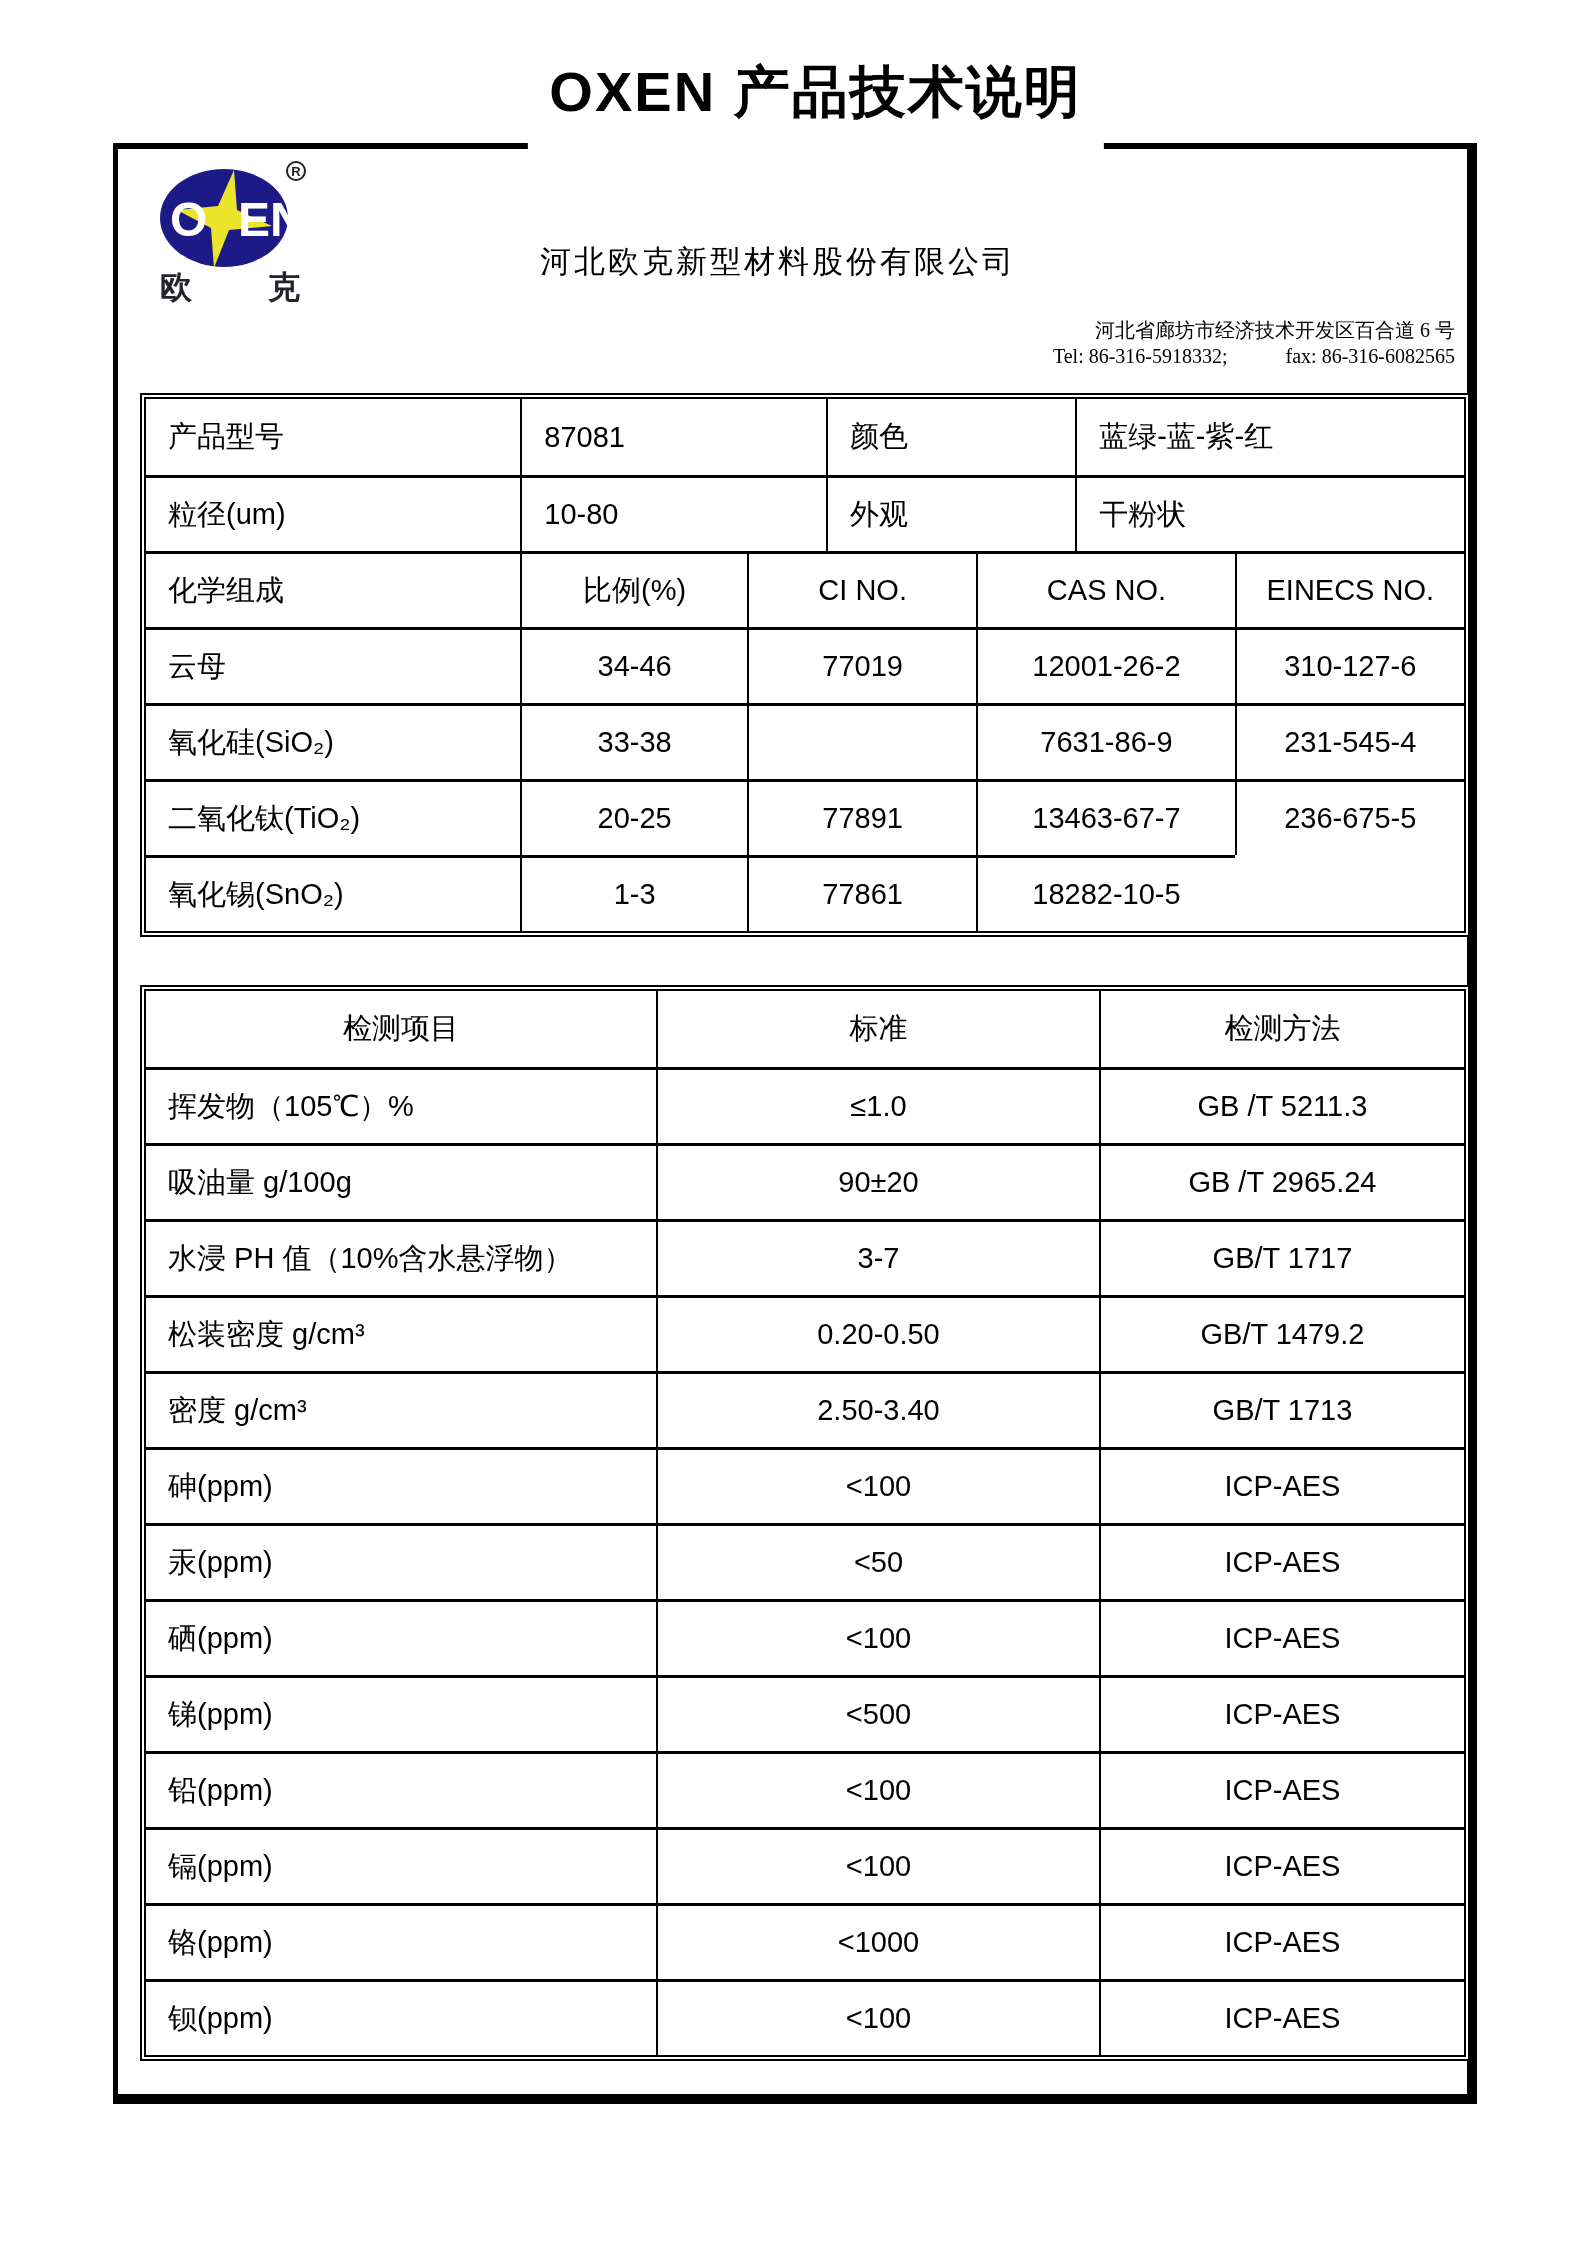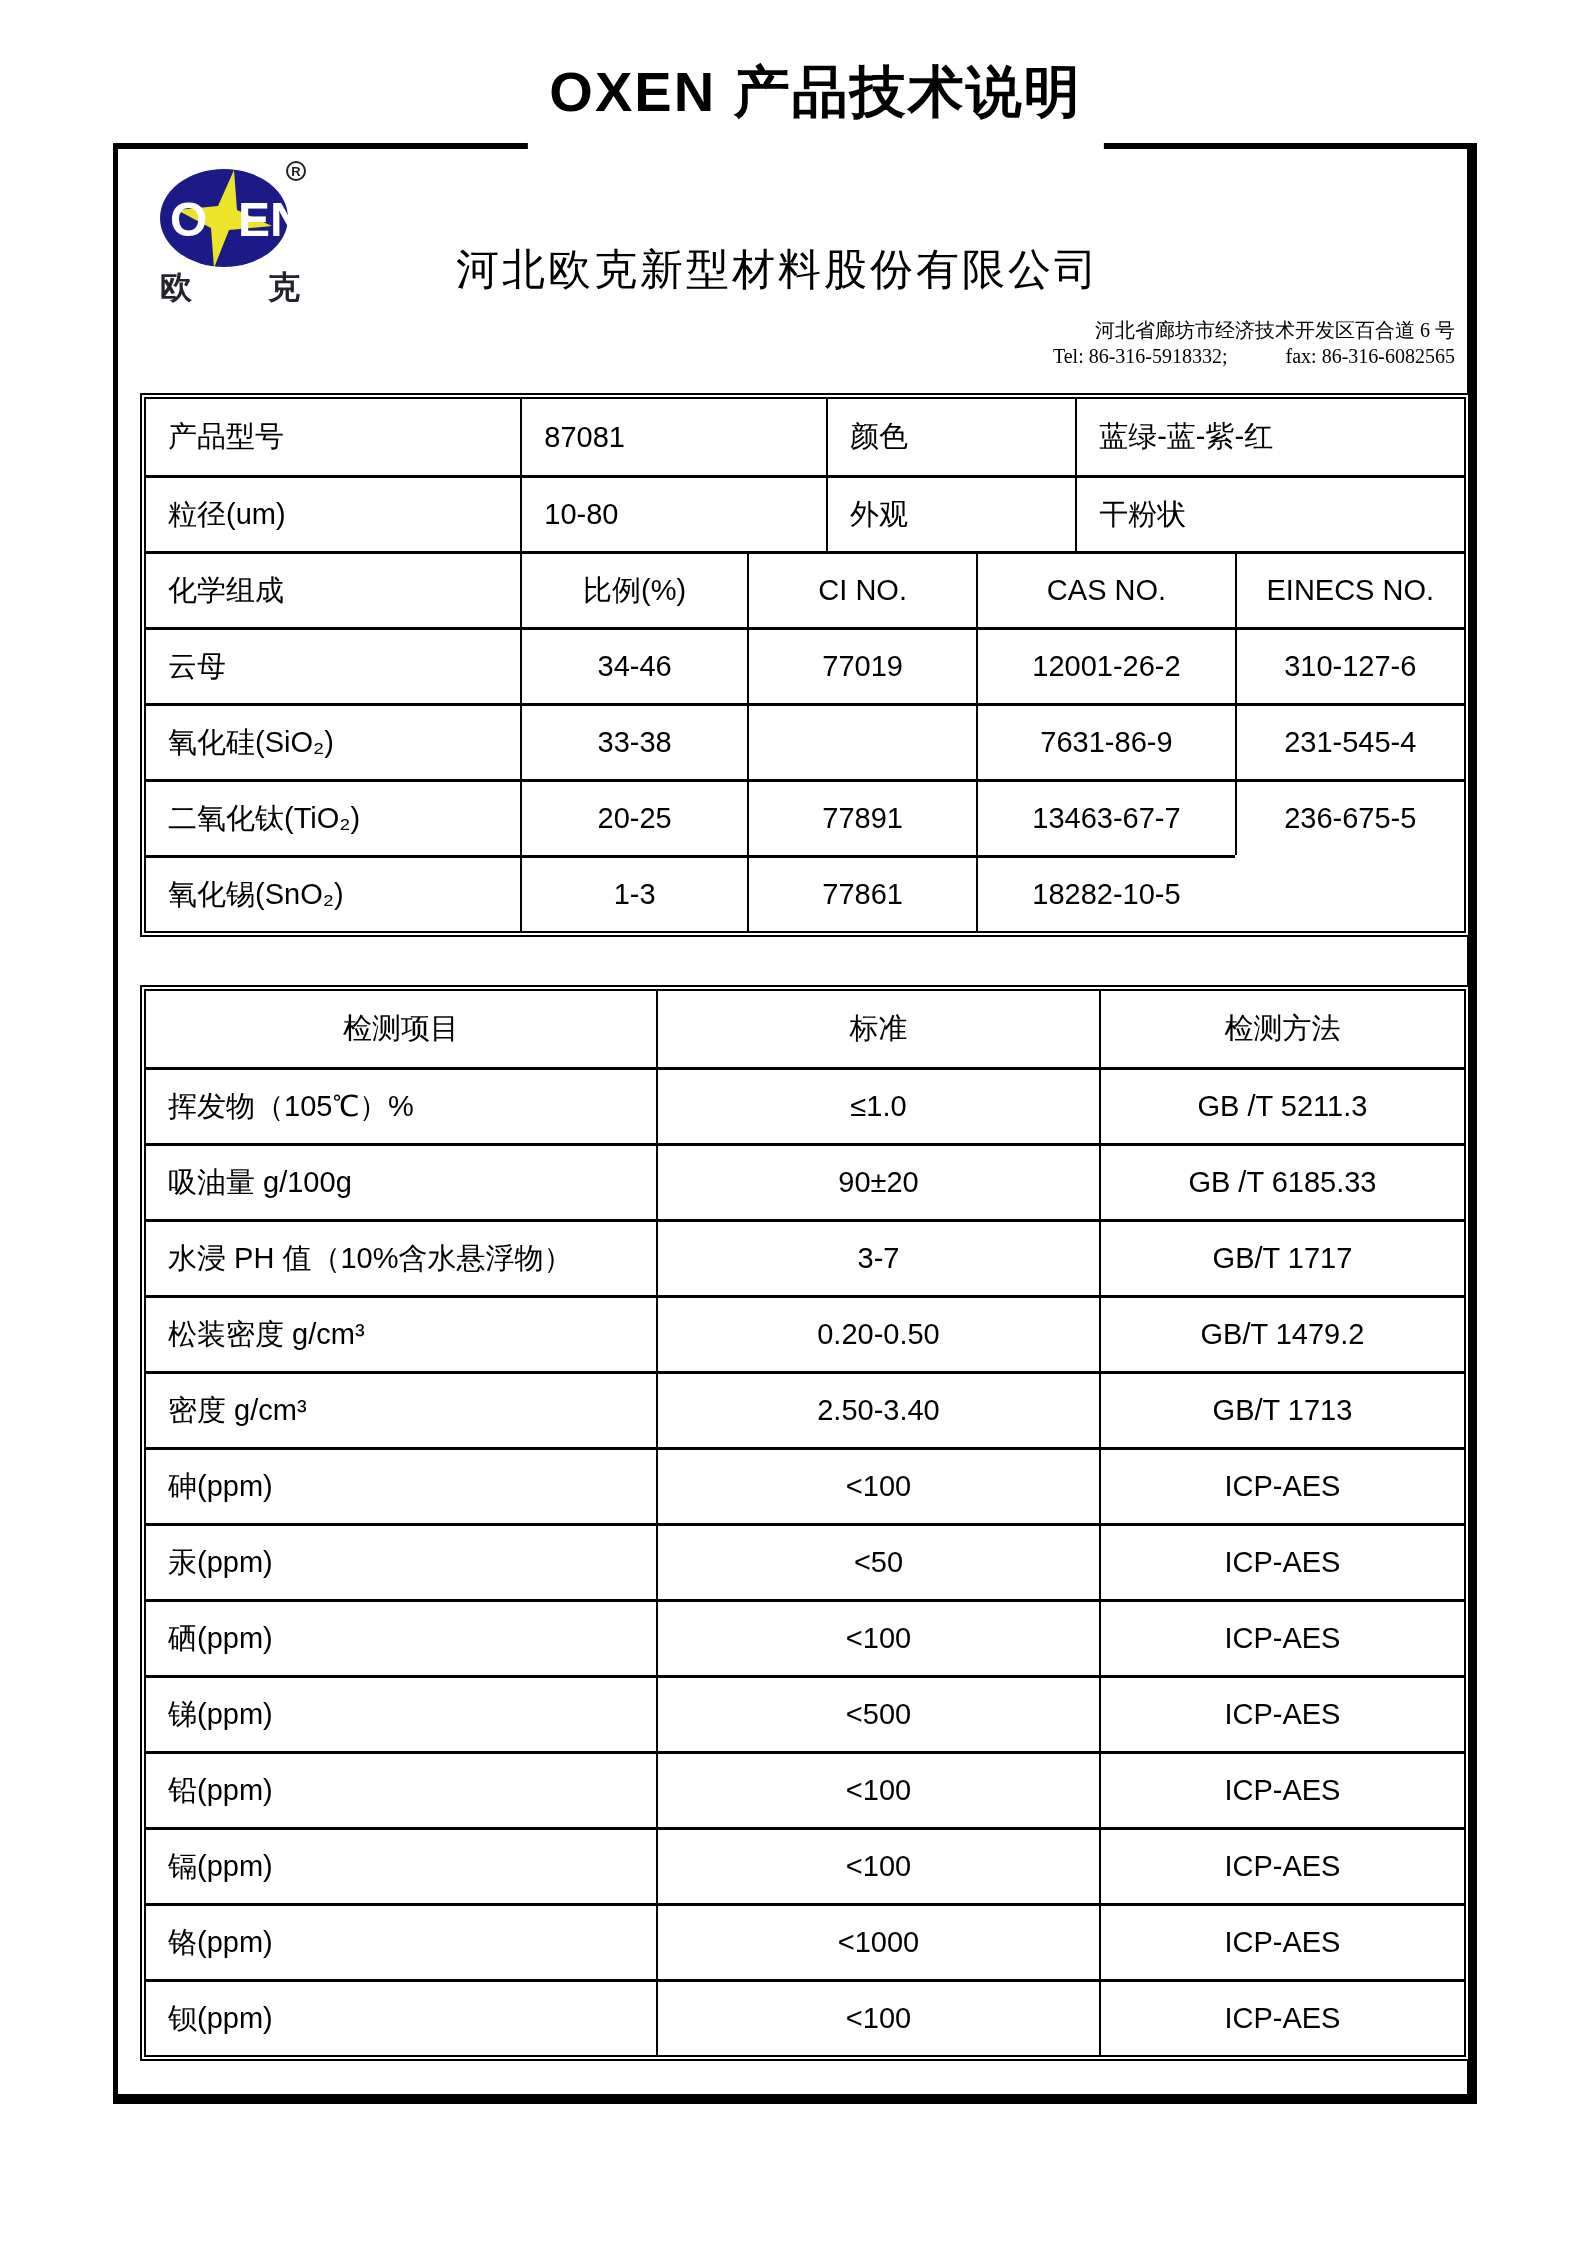--- a/index.html
+++ b/index.html
@@ -21,21 +21,21 @@
   }
   .logo { position:absolute; top:9px; left:34px; width:156px; }
   .logo svg { display:block; }
   .logo-cn {
     display:flex; justify-content:space-between; padding:0 8px;
     font-size:32px; font-weight:bold; color:#23232b; margin-top:-4px;
     font-family:"Liberation Sans", sans-serif;
   }
   .company {
     position:absolute; top:92px; left:40px; width:1240px; text-align:center;
-    font-size:43px; letter-spacing:3px; font-family:Liberation Serif, serif;
+    font-size:31px; letter-spacing:3px; font-family:Liberation Serif, serif;
   }
   .contact {
     position:absolute; top:168px; right:12px; text-align:right;
     font-size:20px; line-height:1.32; font-family:"Liberation Serif", serif;
   }
   .contact .tel { margin-right:58px; }
 
   .tbl { position:absolute; left:22px; width:1330px; border:6px double #000; box-sizing:border-box; background:#fff; }
   .t1 { top:244px; }
   .t2 { top:836px; display:grid; grid-template-columns:38.7% 33.6% 27.7%; }
@@ -136,21 +136,21 @@
       <div class="cell center">检测项目</div>
       <div class="cell center">标准</div>
       <div class="cell center">检测方法</div>
 
       <div class="cell left">挥发物（105℃）%</div>
       <div class="cell center">≤1.0</div>
       <div class="cell center">GB /T 5211.3</div>
 
       <div class="cell left">吸油量 g/100g</div>
       <div class="cell center">90±20</div>
-      <div class="cell center">GB /T 6185.33</div>
+      <div class="cell center">GB /T 2965.24</div>
 
       <div class="cell left">水浸 PH 值（10%含水悬浮物）</div>
       <div class="cell center">3-7</div>
       <div class="cell center">GB/T 1717</div>
 
       <div class="cell left">松装密度 g/cm³</div>
       <div class="cell center">0.20-0.50</div>
       <div class="cell center">GB/T 1479.2</div>
 
       <div class="cell left">密度 g/cm³</div>

